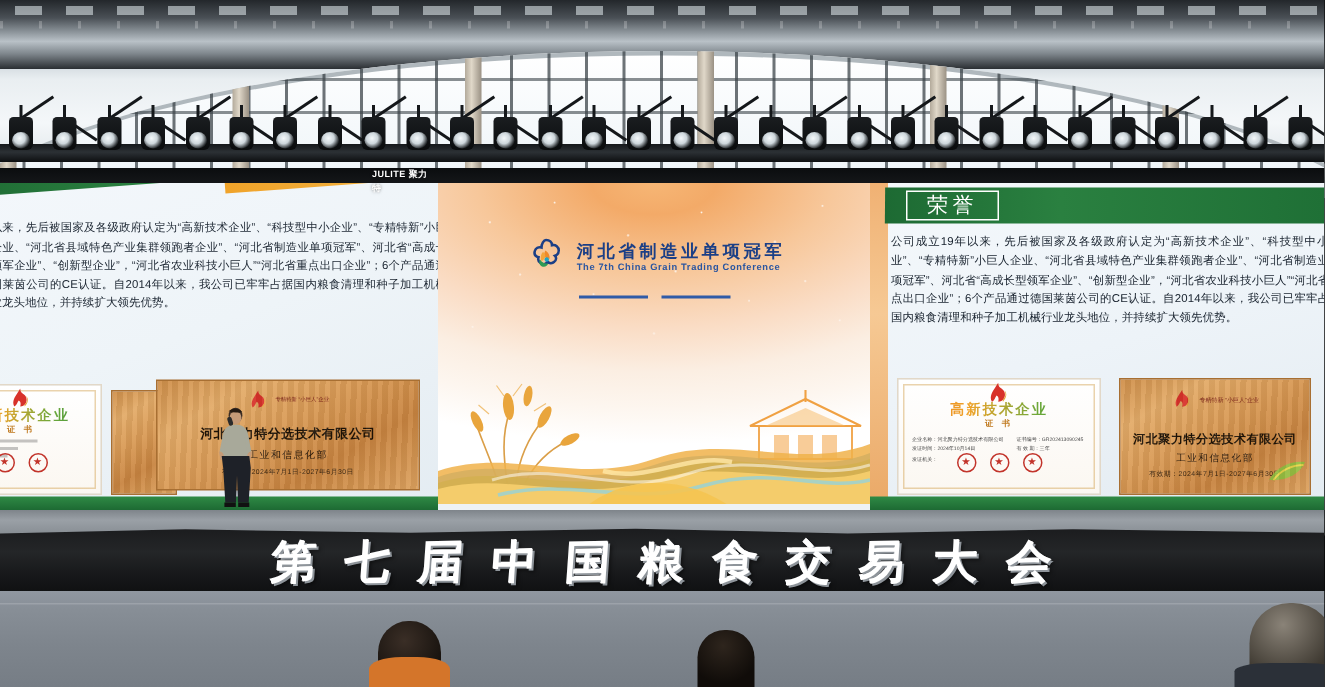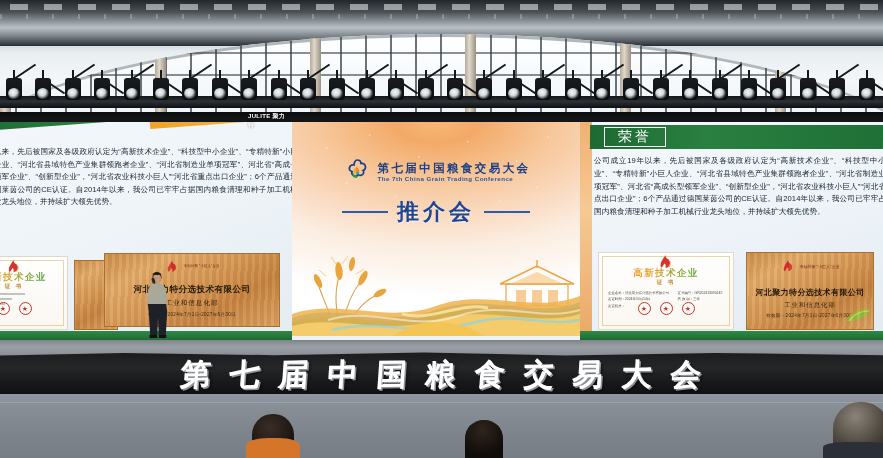--- a/index.html
+++ b/index.html
@@ -492,28 +492,27 @@
         <div class="logo-mark">
           <svg viewBox="0 0 60 54" width="30" height="27">
             <path d="M30 4c5 0 8 3 8 7 5-1 9 2 9 7 0 3-2 6-5 7 2 2 2 6-1 8-3 3-7 2-9 0-2 3-6 4-9 2s-4-5-3-8c-4-1-6-4-5-8 1-4 5-6 9-5 0-5 3-10 6-10z" fill="none" stroke="#1b3f86" stroke-width="3.4"></path>
             <path d="M29 18c4 2 6 6 6 11-4 0-7-2-8-5 1-2 1-4 2-6z" fill="#ef8a2a"></path>
             <path d="M26 20c-3 3-4 8-2 12 3-1 5-4 5-7 0-2-1-4-3-5z" fill="#f3a53b"></path>
             <path d="M22 30c-2 3-1 7 2 9 4 2 8 0 9-4-4 1-8 0-11-5z" fill="#2f9a55"></path>
             <circle cx="31" cy="30" r="3" fill="#1fa3c4"></circle>
           </svg>
         </div>
         <div class="logo-texts">
-          <div class="logo-cn">第七届中国粮食交易大会</div>
+          <div class="logo-cn">河北省制造业单项冠军</div>
           <div class="logo-en">The 7th China Grain Trading Conference</div>
         </div>
       </div>
 
       <div class="promo-row">
         <div class="rule"></div>
-        <div class="promo-title">推介会</div>
         <div class="rule"></div>
       </div>
 
       <div class="art">
         <svg viewBox="0 0 288 96" width="288" height="96" preserveAspectRatio="none">
           <g stroke="#d99a3f" stroke-width="1.1" fill="none" opacity=".95">
             <path d="M46 78C44 62 42 46 48 30"></path>
               <path d="M52 78C54 62 60 48 70 36"></path>
             <path d="M40 78C36 64 30 52 26 40"></path>
               <path d="M58 78C64 66 74 56 86 50"></path>

